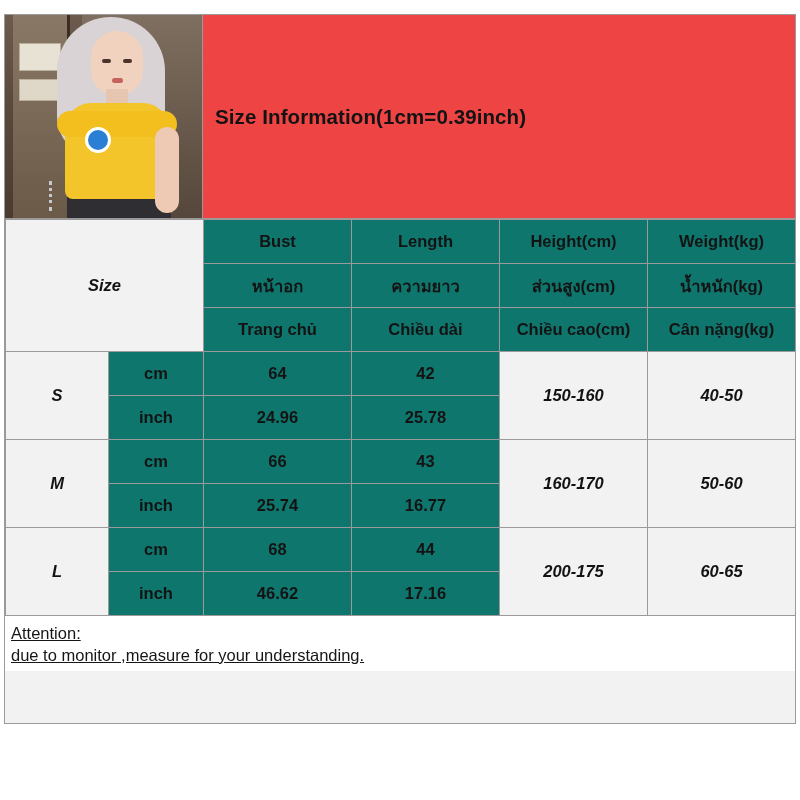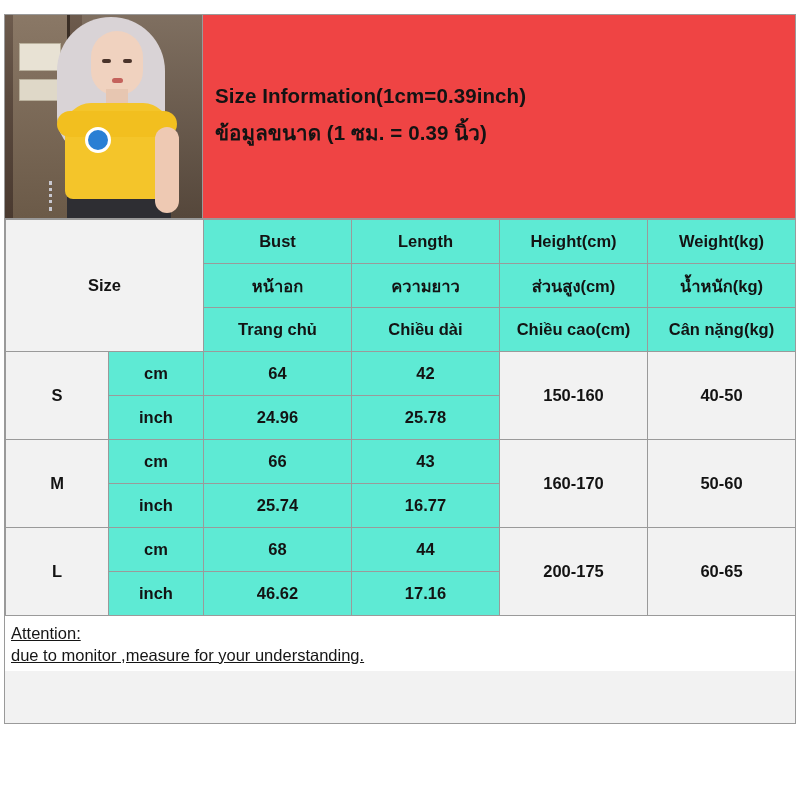--- a/index.html
+++ b/index.html
@@ -139,22 +139,22 @@
     border: 1px solid #9a9a9a;
     box-sizing: border-box;
     text-align: center;
     vertical-align: middle;
     color: #131313;
     font-weight: bold;
     font-size: 16.5px;
     padding: 0;
     height: 44px;
   }
-  td.white { background: #5eead4; }
-  td.grey  { background: #f2f2f2; }
+  td.white { background: #0f766e; }
+  td.grey  { background: #f2f2f2; font-style: italic; }
 
   .col-size   { width: 103px; }
   .col-unit   { width: 95px;  }
   .col-bust   { width: 148px; }
   .col-length { width: 148px; }
   .col-height { width: 148px; }
   .col-weight { width: 148px; }
 
   td.sizecell {
     font-size: 21px;
@@ -210,21 +210,20 @@
         <div class="ph-neck"></div>
         <div class="ph-skirt"></div>
         <div class="ph-top"></div>
         <div class="ph-shoulder"></div>
         <div class="ph-badge"></div>
         <div class="ph-arm"></div>
         <div class="ph-chain"></div>
       </div>
       <div class="title-box">
         <div class="title-line">Size Information(1cm=0.39inch)</div>
-        <div class="title-line">ข้อมูลขนาด (1 ซม. = 0.39 นิ้ว)</div>
       </div>
     </div>
 
     <table class="sizes">
       <colgroup>
         <col class="col-size">
         <col class="col-unit">
         <col class="col-bust">
         <col class="col-length">
         <col class="col-height">

